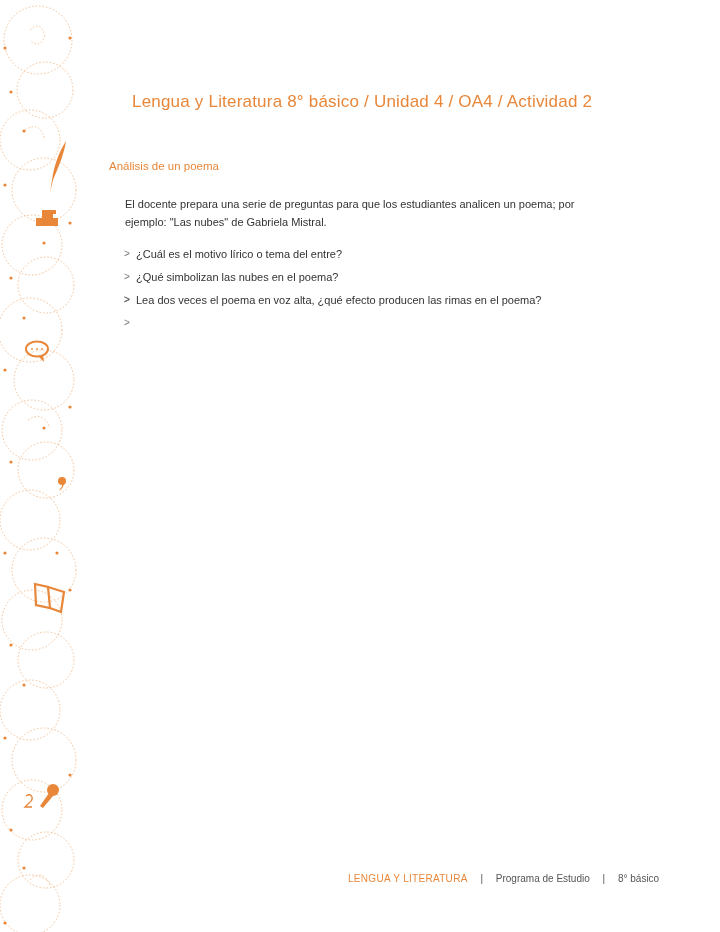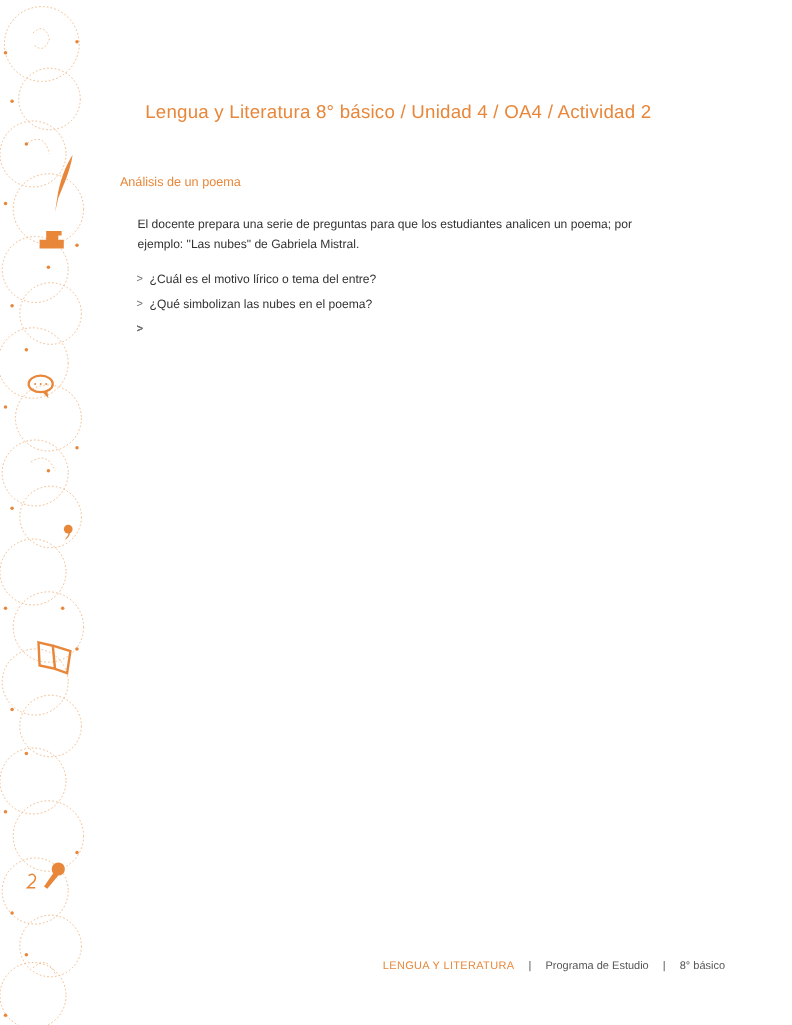--- a/index.html
+++ b/index.html
@@ -136,20 +136,21 @@
     <span>¿Qué simbolizan las nubes en el poema?</span>
   </li>
   <li>
     <span class="bullet">&gt;</span>
   </li>
   <li>
     <span class="bullet">&gt;</span>
   </li>
   <li>
     <span class="bullet">&gt;</span>
+    <span>Lea dos veces el poema en voz alta, ¿qué efecto producen las rimas en el poema?</span>
   </li>
   <li>
     <span class="bullet">&gt;</span>
   </li>
 </ul>
 
 <div class="footer">
   <span class="subject">LENGUA Y LITERATURA</span>
   <span class="sep">|</span>
   <span>Programa de Estudio</span>

